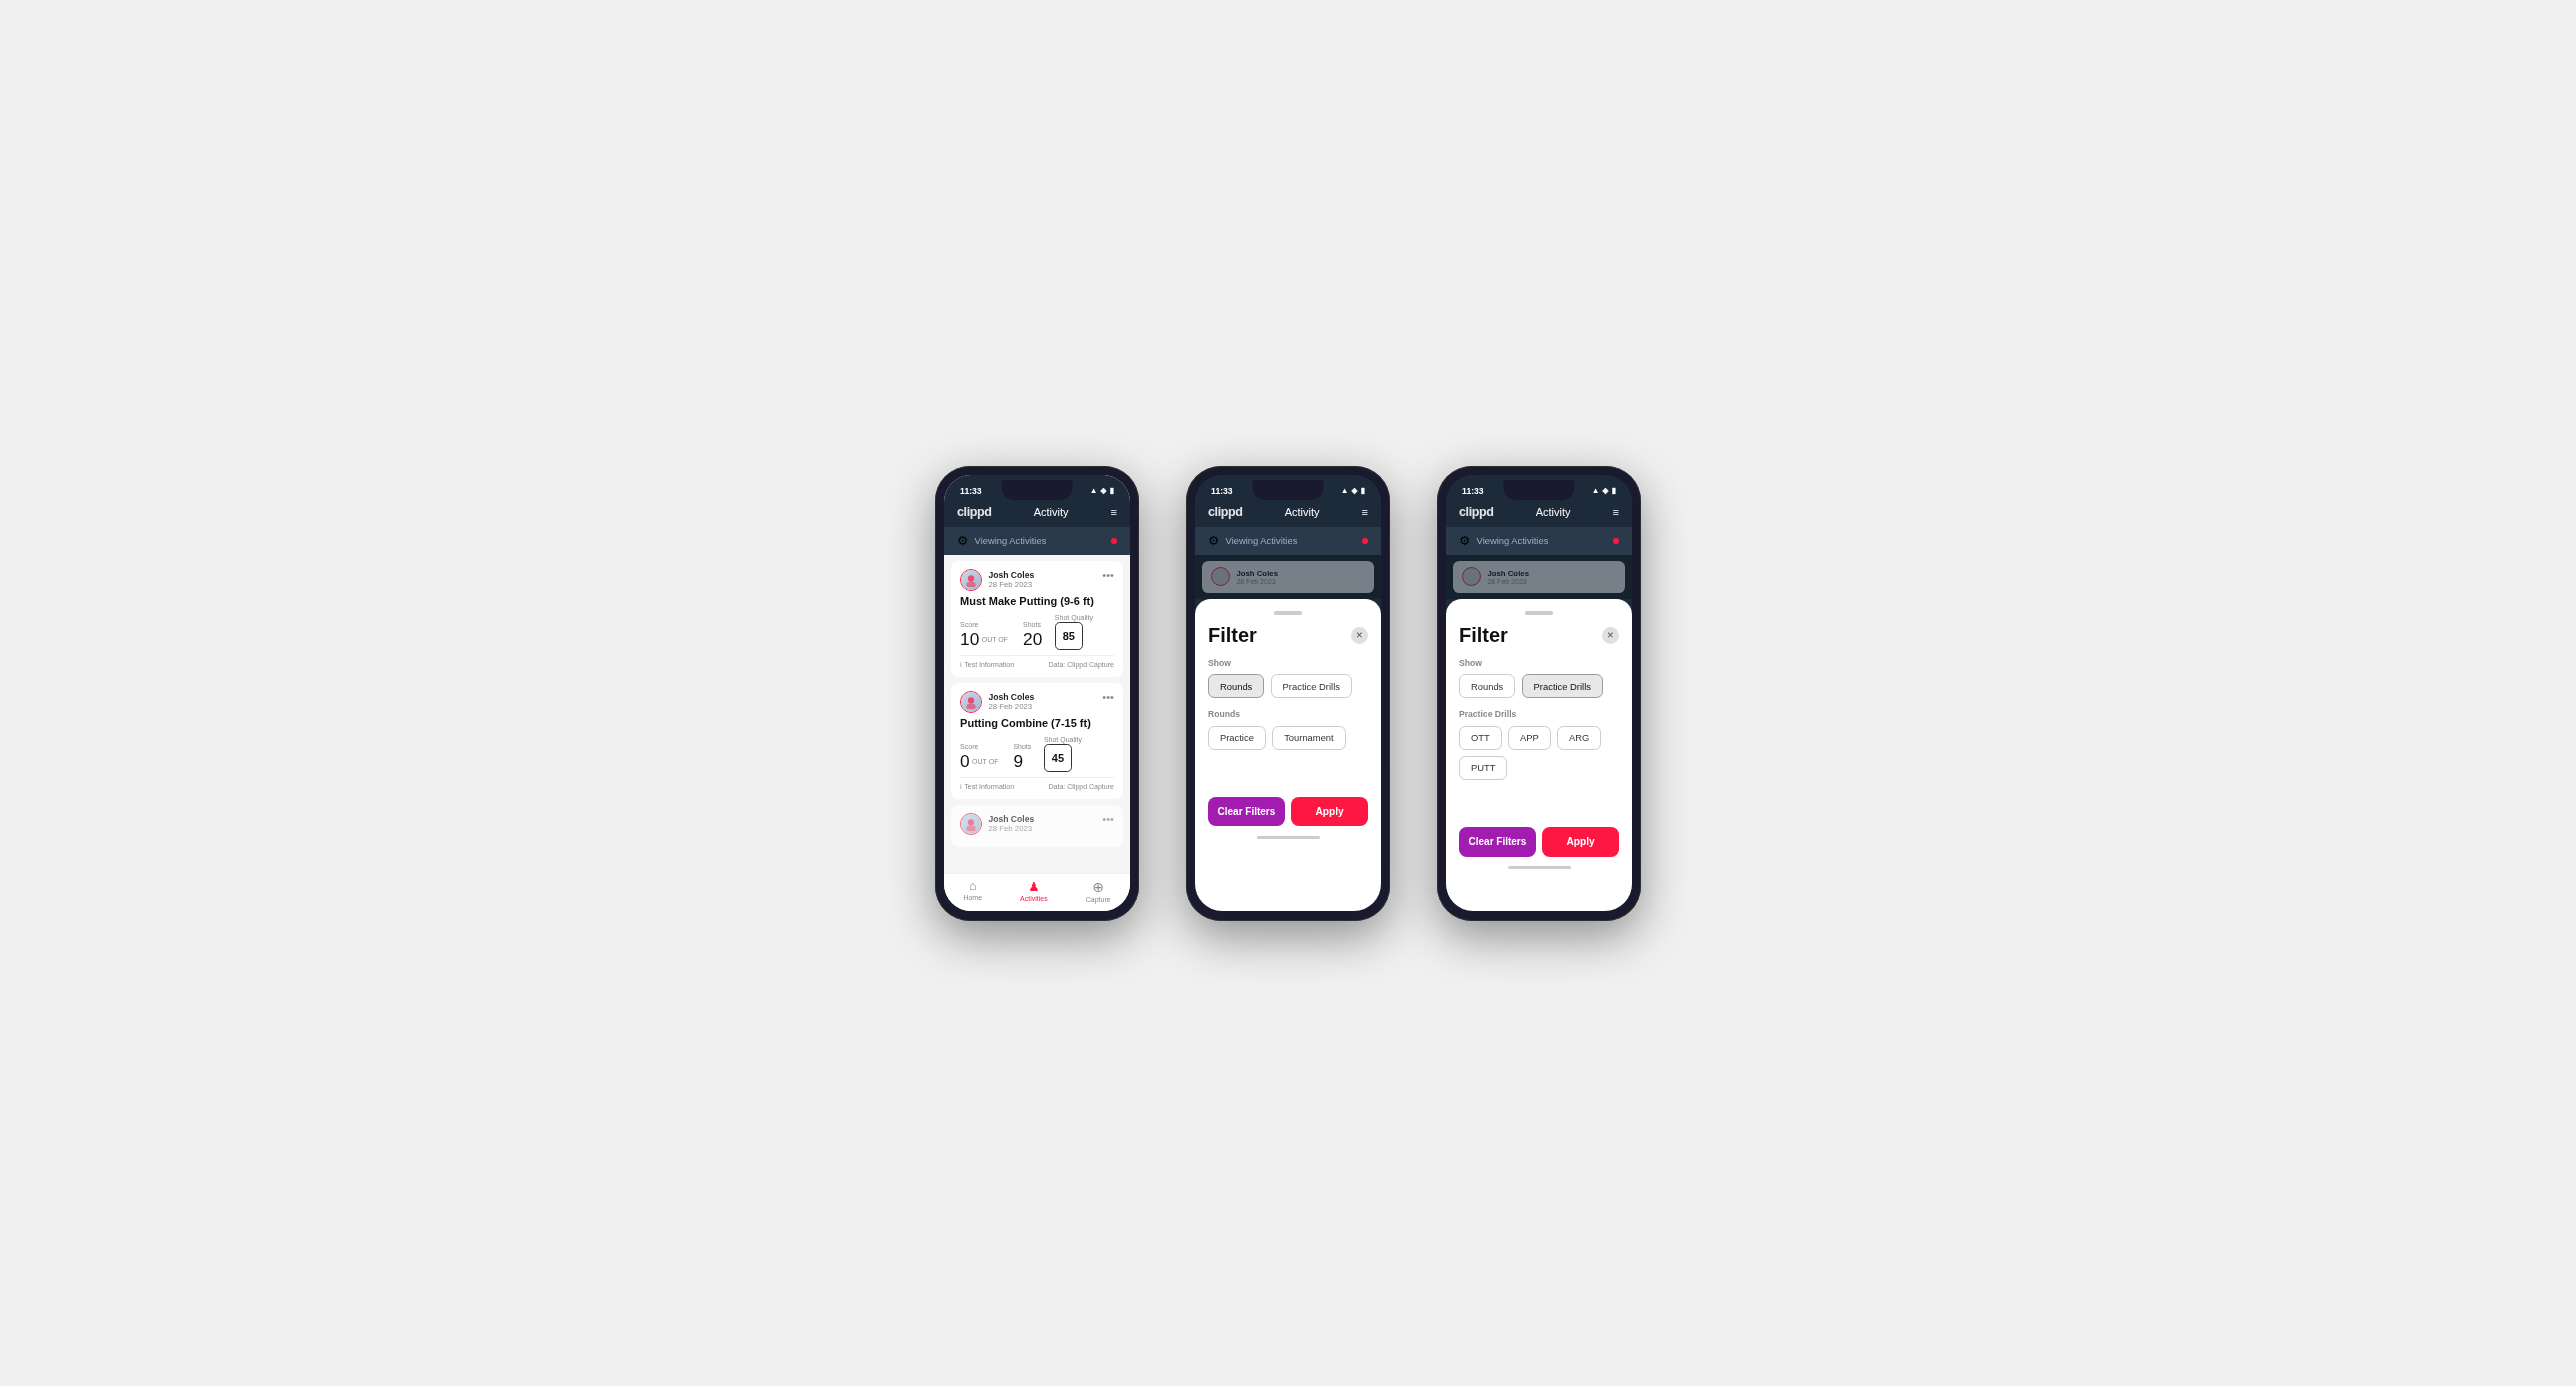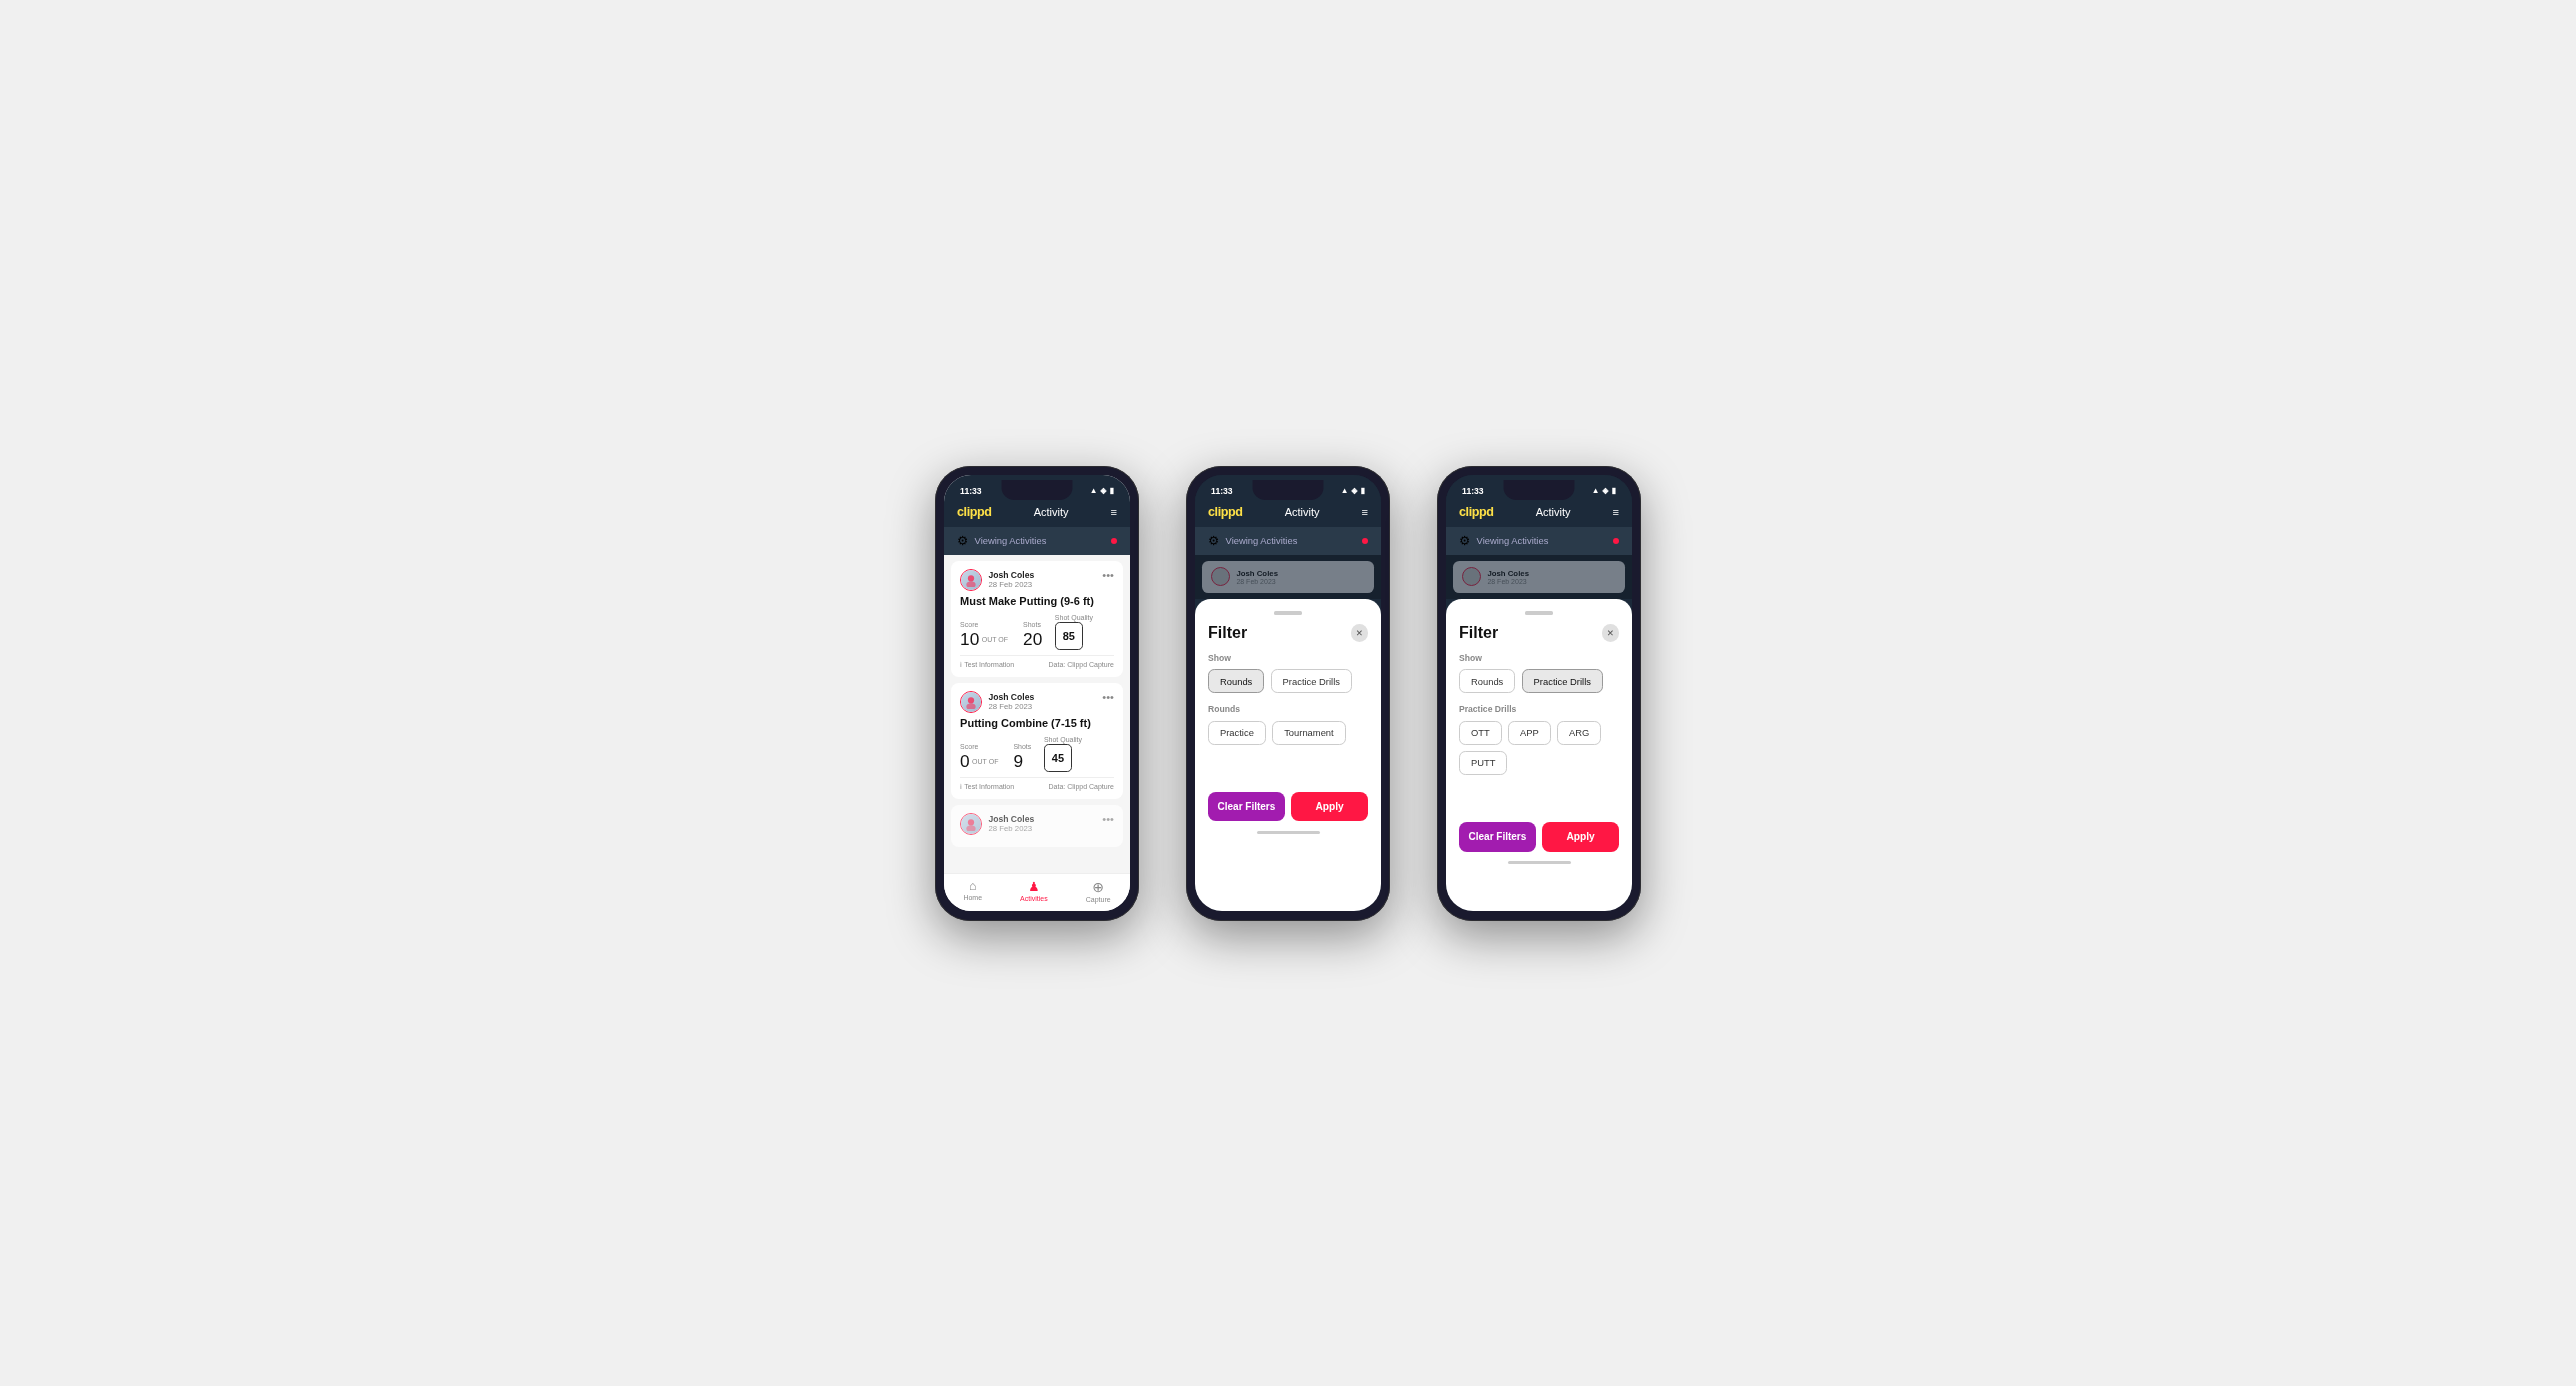--- a/index.html
+++ b/index.html
@@ -69,21 +69,21 @@
     
     .app-header {
       background: #1c2a3a;
       display: flex;
       justify-content: space-between;
       align-items: center;
       padding: 4.7px 12.6px 7.8px;
       flex-shrink: 0;
     }
     .logo {
-      color: #fde047;
+      color: #e5e5e5;
       font-size: 12.6px;
       font-weight: 800;
       letter-spacing: -0.4px;
     }
     .header-title {
       color: #fff;
       font-size: 11px;
       font-weight: 500;
     }
     .hamburger {
@@ -257,21 +257,21 @@
       border-radius: 1.6px;
       margin: 0 auto 9.4px;
     }
     .filter-header {
       display: flex;
       justify-content: space-between;
       align-items: center;
       margin-bottom: 11px;
     }
     .filter-title {
-      font-size: 16px;
+      font-size: 20px;
       font-weight: 700;
       color: #111;
     }
     .close-btn {
       width: 17.3px;
       height: 17.3px;
       background: #e0e0e0;
       border-radius: 50%;
       display: flex;
       align-items: center;

